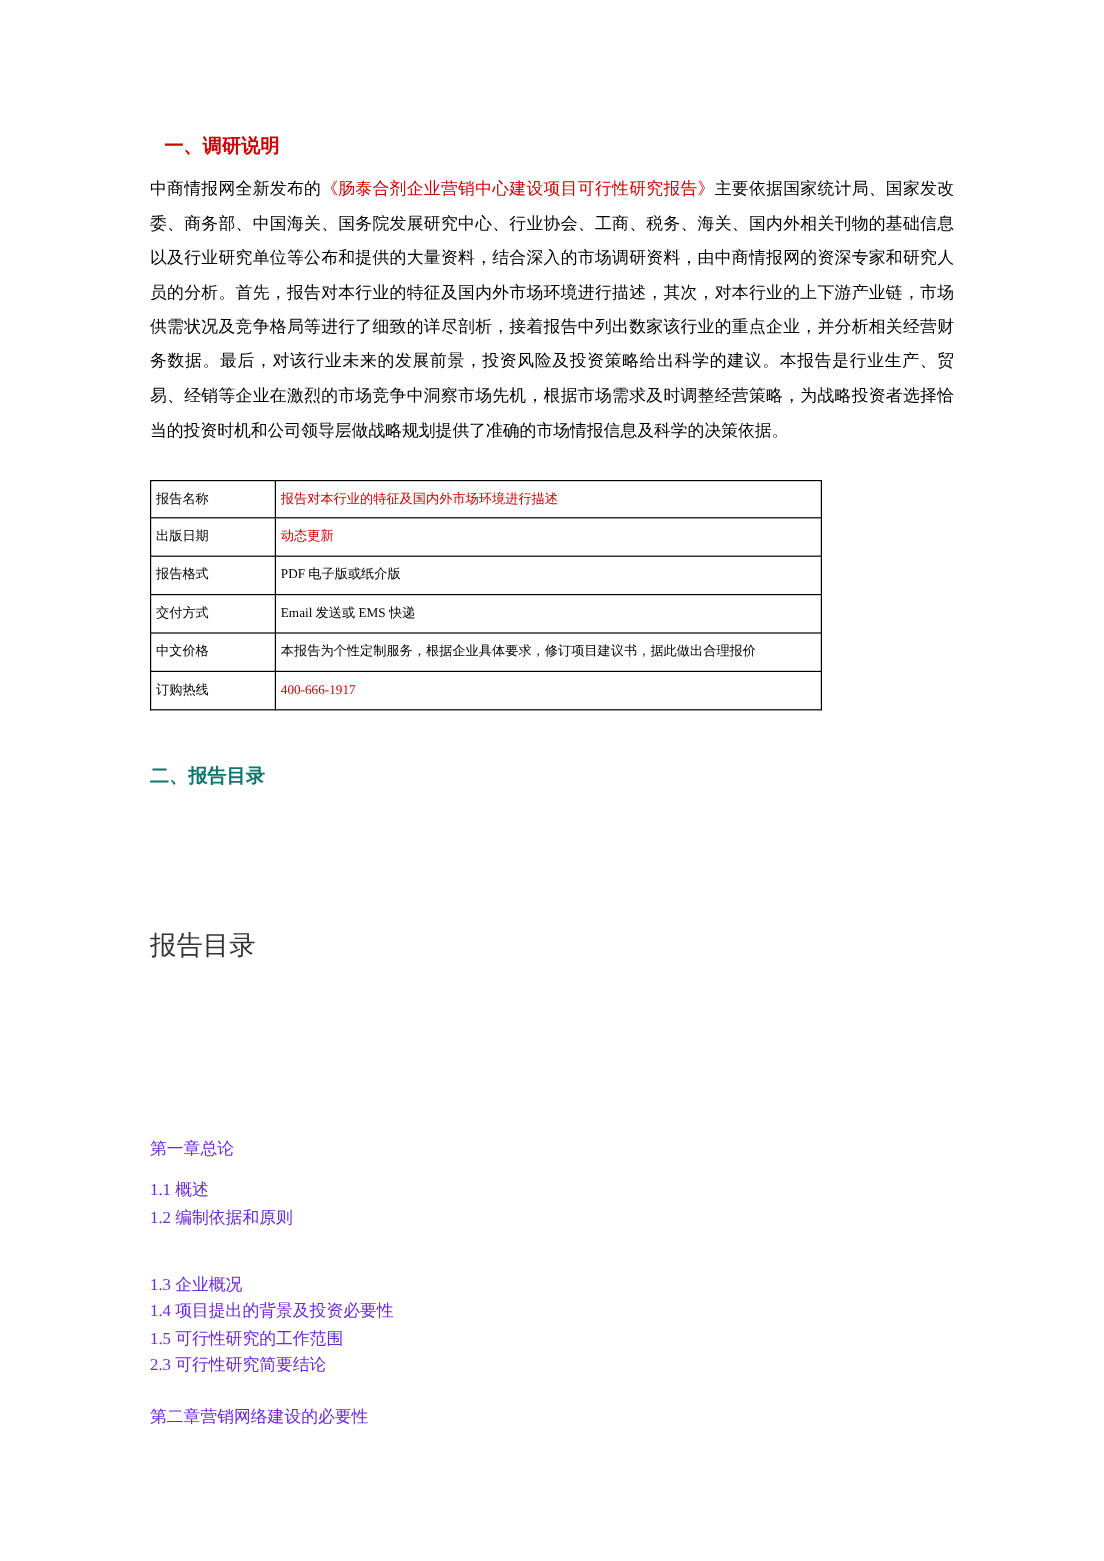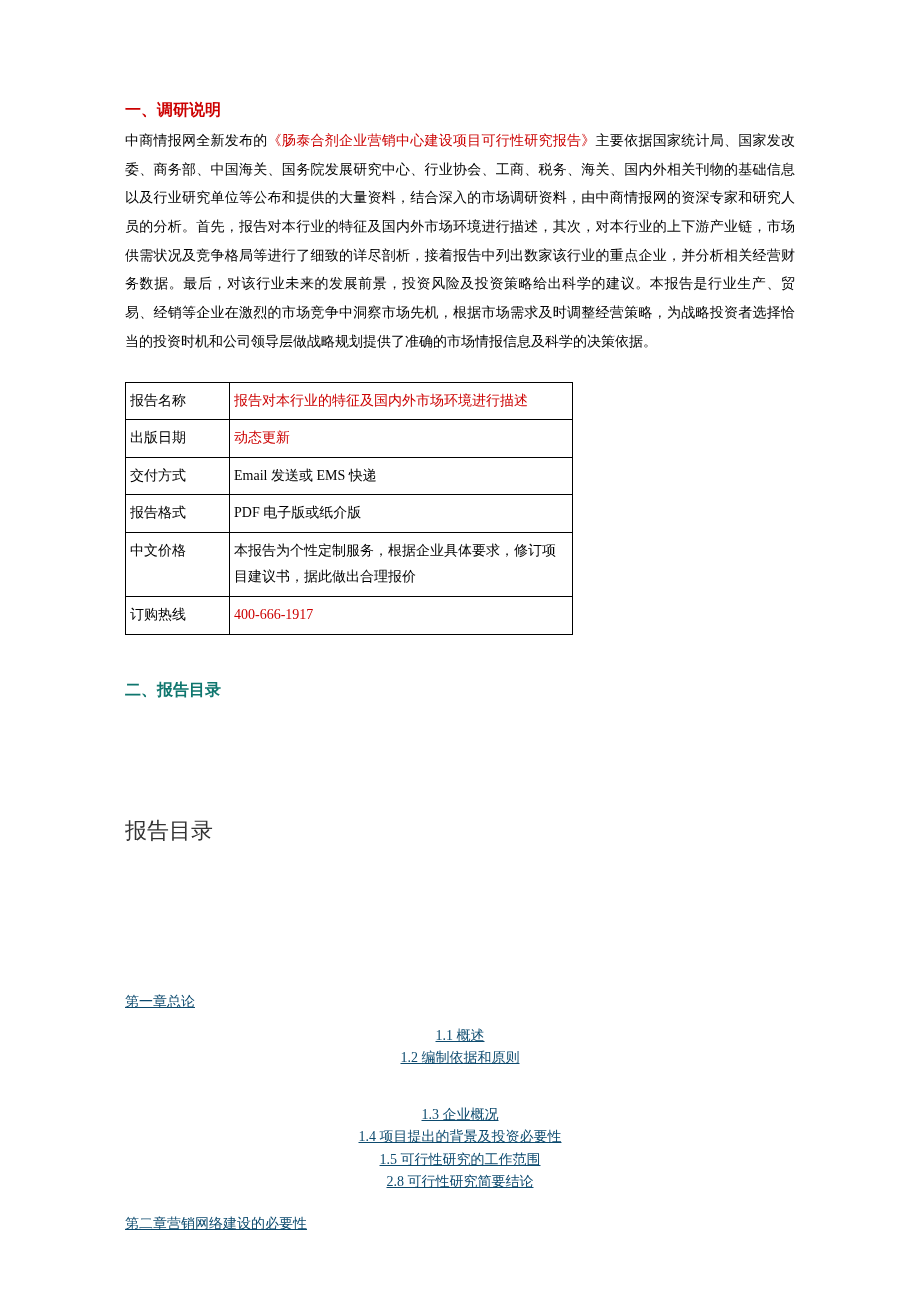--- a/index.html
+++ b/index.html
@@ -7,38 +7,38 @@
       padding: 100px 125px 60px 125px;
       background: #ffffff;
       font-family: "SimSun", "宋体", serif;
       width: 920px;
       box-sizing: border-box;
     }
     .section-heading {
       color: #cc0000;
       font-weight: bold;
       font-size: 16px;
-      margin: 0;
+      margin: 12px;
     }
     .body-text {
       color: #000000;
       font-size: 14px;
       line-height: 2.05;
       margin-top: 6px;
       text-align: justify;
     }
     .red-text {
       color: #cc0000;
     }
     .info-table {
       border-collapse: collapse;
-      width: 448px;
+      width: 560px;
       margin-top: 25px;
       margin-left: 0;
-      font-size: 14px;
+      font-size: 11px;
     }
     .info-table td {
       border-top: 1px solid #000000;
       border-bottom: 1px solid #000000;
       border-left: 1px solid #000000;
       border-right: 1px solid #000000;
       padding: 5px 4px;
       vertical-align: top;
       line-height: 1.9;
     }
@@ -56,34 +56,32 @@
       font-size: 22px;
       color: #333333;
       font-family: "Microsoft YaHei", "SimHei", sans-serif;
       margin-top: 115px;
       margin-bottom: 0;
     }
     .toc-block {
       margin-top: 145px;
       font-size: 14px;
       line-height: 1.6;
-      color: #0c4a6e;
+      color: #6d28d9;
       font-family: "SimSun", "宋体", serif;
-      text-decoration: underline;
     }
     .toc-chapter {
       margin-top: 0;
       margin-bottom: 12px;
     }
     .toc-items {
       margin-bottom: 20px;
     }
     .toc-items div {
       margin: 0;
-      text-align: center;
     }
     .toc-gap {
       height: 14px;
     }
   </style>
 </head>
 <body>
 
 <div class="section-heading">一、调研说明</div>
 
@@ -95,26 +93,26 @@
   <tbody>
       <tr>
     <td>报告名称</td>
     <td class="red-text">报告对本行业的特征及国内外市场环境进行描述</td>
   </tr>
   <tr>
     <td>出版日期</td>
     <td class="red-text">动态更新</td>
   </tr>
   <tr>
+    <td>报告格式</td>
+    <td>PDF 电子版或纸介版</td>
+  </tr>
+  <tr>
     <td>交付方式</td>
     <td>Email 发送或 EMS 快递</td>
-  </tr>
-  <tr>
-    <td>报告格式</td>
-    <td>PDF 电子版或纸介版</td>
   </tr>
   <tr>
     <td>中文价格</td>
     <td>本报告为个性定制服务，根据企业具体要求，修订项目建议书，据此做出合理报价</td>
   </tr>
   <tr>
     <td>订购热线</td>
     <td class="red-text">400-666-1917</td>
   </tr>
 </tbody>
@@ -132,18 +130,18 @@
     <div>1.1 概述</div>
     <div>1.2 编制依据和原则</div>
   </div>
 
   <div class="toc-gap"></div>
 
   <div class="toc-items">
     <div>1.3 企业概况</div>
     <div>1.4 项目提出的背景及投资必要性</div>
     <div>1.5 可行性研究的工作范围</div>
-    <div>2.8 可行性研究简要结论</div>
+    <div>2.3 可行性研究简要结论</div>
   </div>
 
   <div class="toc-chapter">第二章营销网络建设的必要性</div>
 
 </div>
 
 </body></html>

